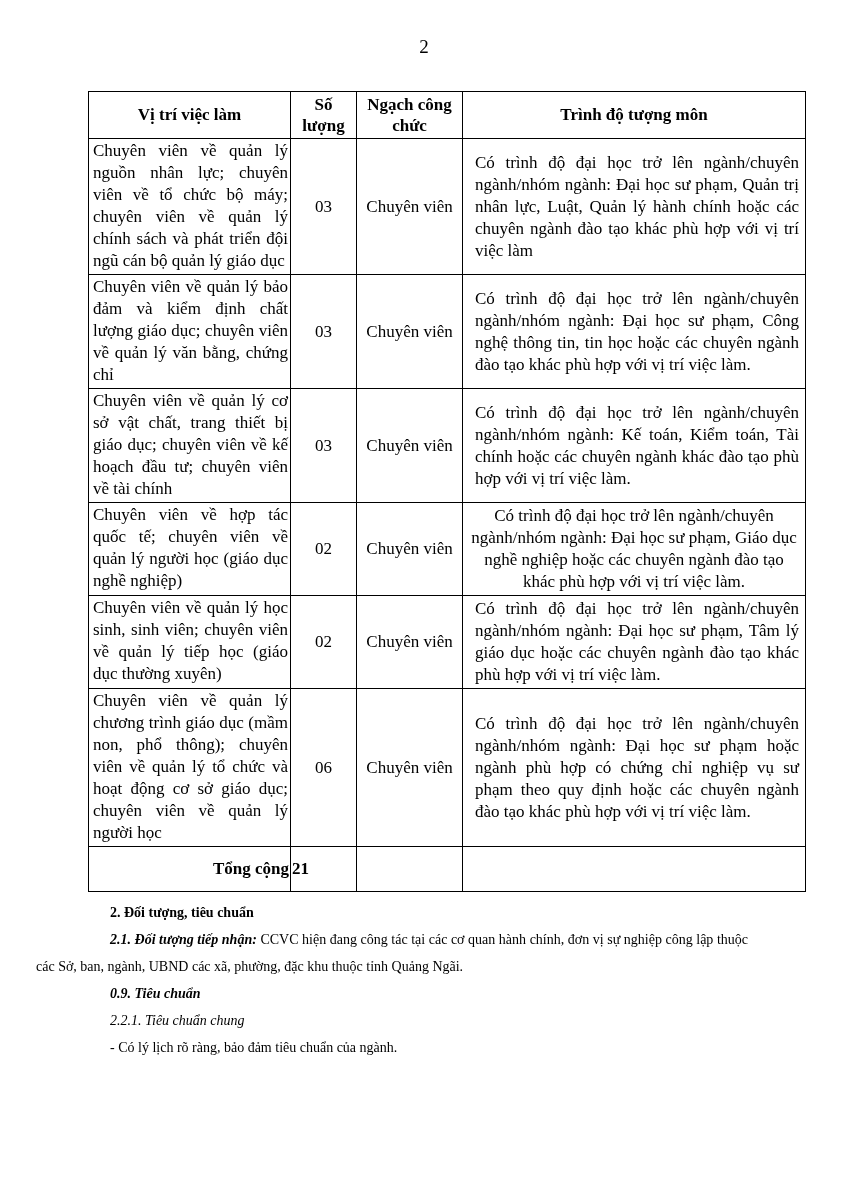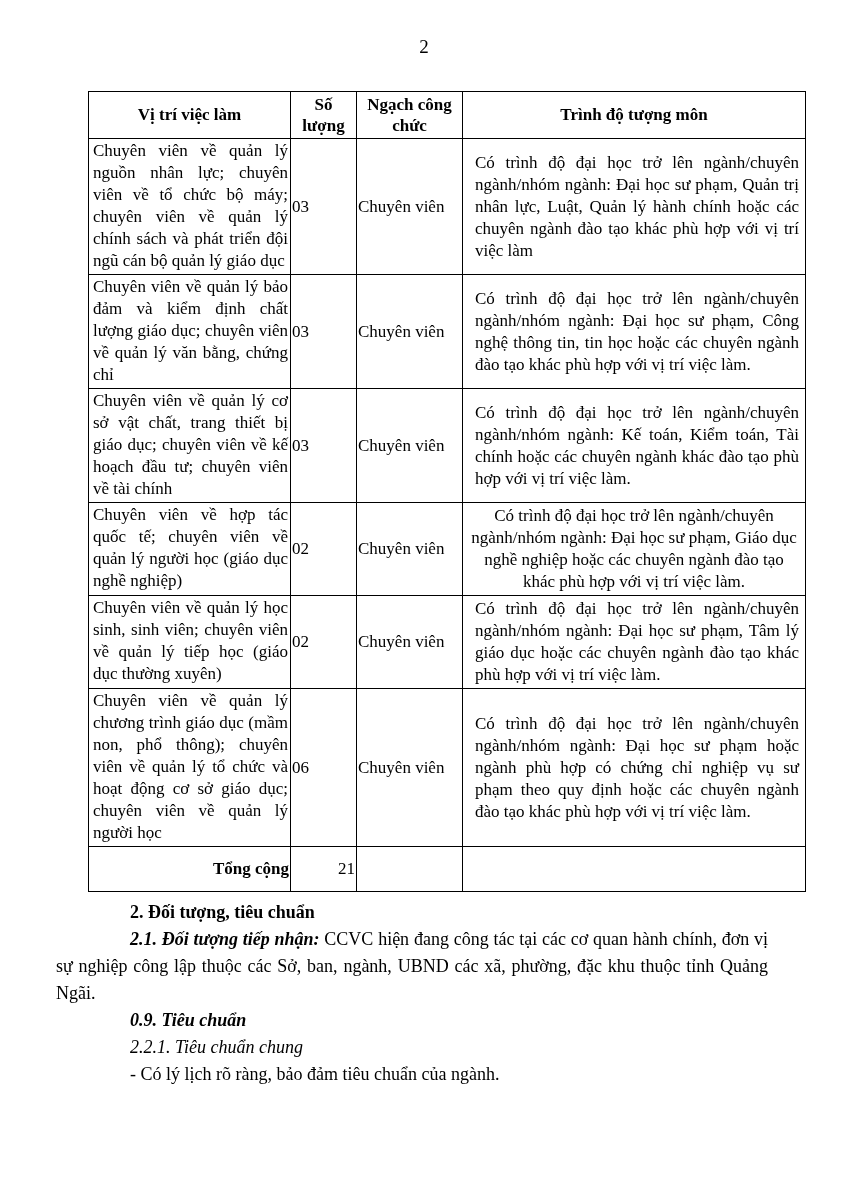--- a/index.html
+++ b/index.html
@@ -40,46 +40,47 @@
     padding:1px 2px;
   }
   td.pos {
     text-align:justify;
     vertical-align:top;
     padding:1px 2px 2px 4px;
     line-height:22px;
     margin-left:21px;
   }
   td.qty, td.rank {
+    text-align:center;
     vertical-align:middle;
     padding:1px;
   }
   td.qual {
     text-align:justify;
     vertical-align:middle;
     padding:2px 6px 2px 12px;
     line-height:22px;
   }
   td.qual.center { text-align:center; padding:2px 8px; }
   td.total-label {
     text-align:right;
     vertical-align:middle;
     font-weight:bold;
     height:42px;
     font-family:Liberation Serif, serif;
   }
   td.total-qty {
-    text-align:right;
+    text-align:left;
     vertical-align:middle;
-    font-weight:normal;
+    font-weight:bold;
   }
   .bodytext {
-    margin:7px 0 0 56px;
+    margin:7px 0 0 36px;
     width:712px;
-    font-size:18px;
+    font-size:14px;
     line-height:27px;
   }
   .bodytext p { margin:0; }
   .h-bold { font-weight:bold; padding-left:74px; }
   .para   { text-align:justify; text-indent:74px; }
   .bi     { font-weight:bold; font-style:italic; }
   .it     { font-style:italic; }
   .indent { padding-left:74px; }
 </style>
 </head>

